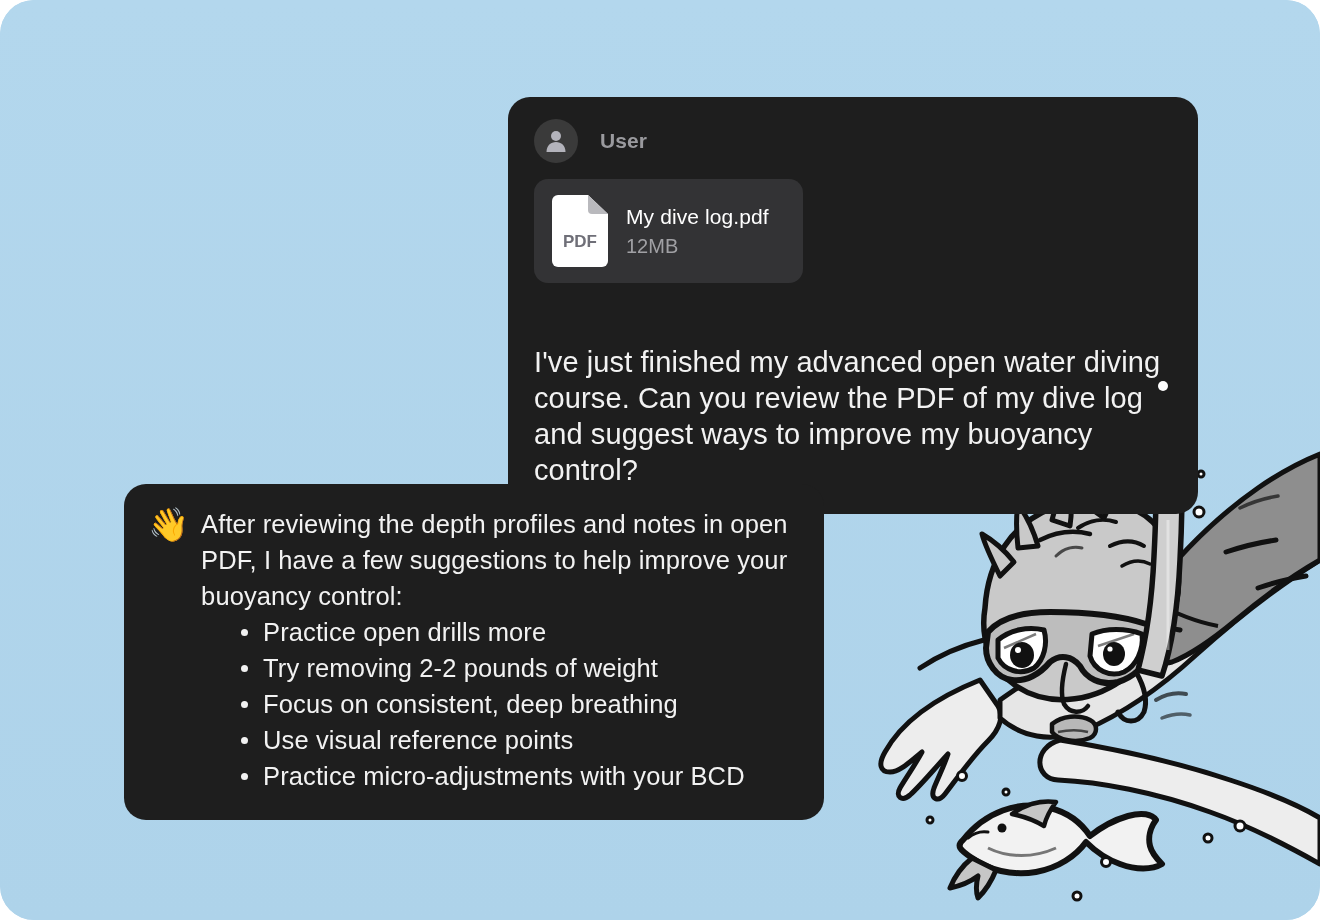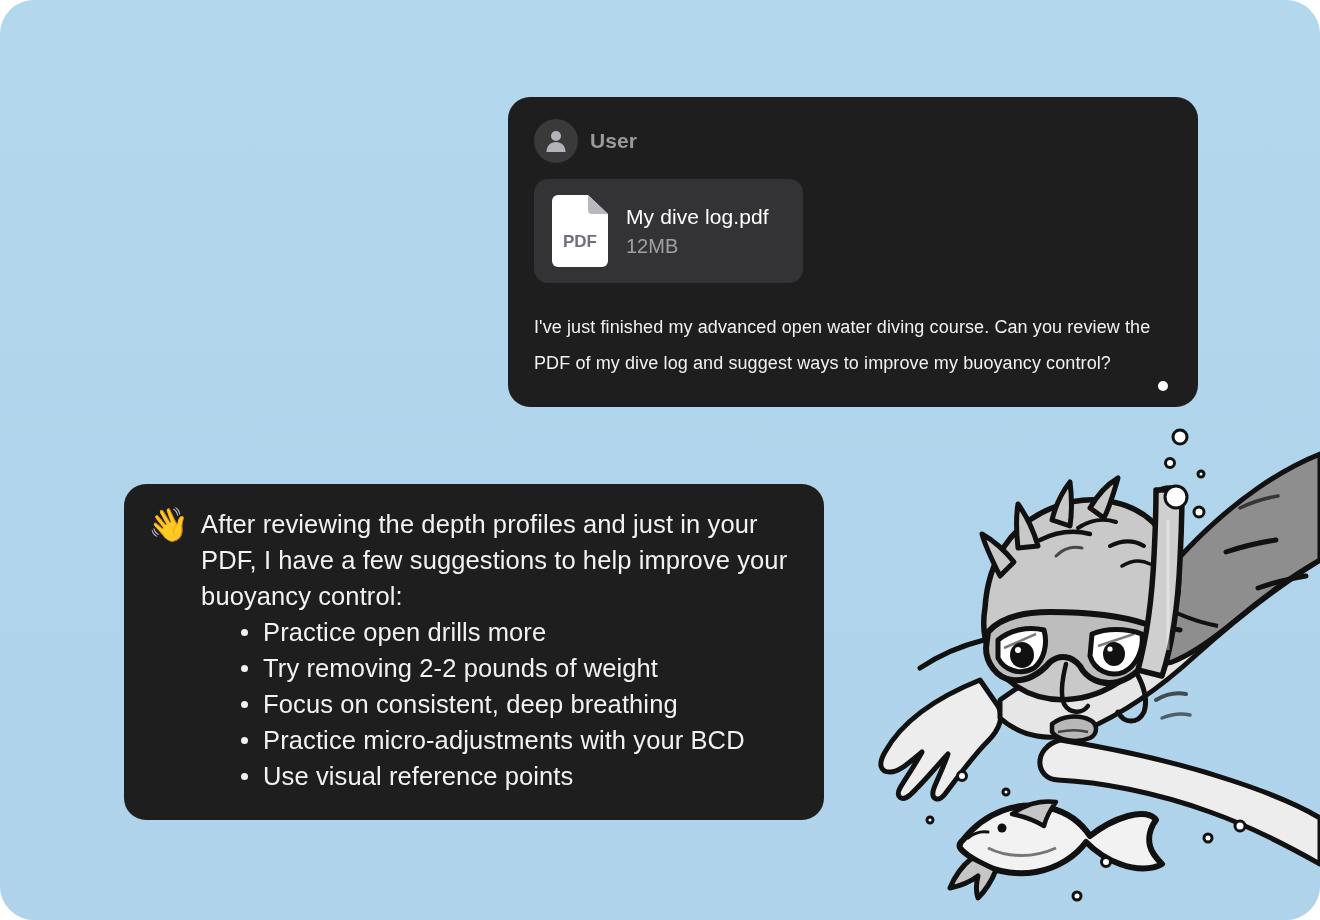--- a/index.html
+++ b/index.html
@@ -52,21 +52,21 @@
     left: 124px;
     top: 484px;
     width: 700px;
     padding: 22px 28px 26px 24px;
   }
 
   
   .user-header {
     display: flex;
     align-items: center;
-    gap: 12px;
+    gap: 22px;
     margin-bottom: 16px;
   }
   .avatar {
     width: 44px;
     height: 44px;
     border-radius: 50%;
     background: #3a3a3a;
     display: flex;
     align-items: center;
     justify-content: center;
@@ -110,23 +110,24 @@
     letter-spacing: .1px;
   }
   .file-size {
     color: #a0a0a4;
     font-size: 20px;
   }
 
   
   .msg-text {
     color: #f2f2f2;
-    font-size: 18px;
+    font-size: 29px;
     line-height: 36px;
     letter-spacing: .1px;
+    margin-top: 35px;
   }
 
   
   .assistant-row {
     display: flex;
     align-items: flex-start;
     gap: 12px;
   }
   .wave-emoji {
     font-size: 33px;
@@ -357,25 +358,25 @@
     <div class="msg-text">I've just finished my advanced open water diving course. Can you review the PDF of my dive log and suggest ways to improve my buoyancy control?</div>
 
     
     <span class="overlay-bubble" style="left:650px; top:284px; width:10px; height:10px;"></span>
   </div>
 
   <div class="bubble" id="assistant-bubble">
     <div class="assistant-row">
       <span class="wave-emoji">👋</span>
       <div class="assistant-col">
-        <div class="assistant-intro">After reviewing the depth profiles and just in your PDF, I have a few suggestions to help improve your buoyancy control:</div>
+        <div class="assistant-intro">After reviewing the depth profiles and notes in open PDF, I have a few suggestions to help improve your buoyancy control:</div>
         <ul class="suggestions">
           <li>Practice open drills more</li>
           <li>Try removing 2-2 pounds of weight</li>
           <li>Focus on consistent, deep breathing</li>
+          <li>Use visual reference points</li>
           <li>Practice micro-adjustments with your BCD</li>
-          <li>Use visual reference points</li>
         </ul>
       </div>
     </div>
   </div>
 
 </div>
 
 </body></html>

